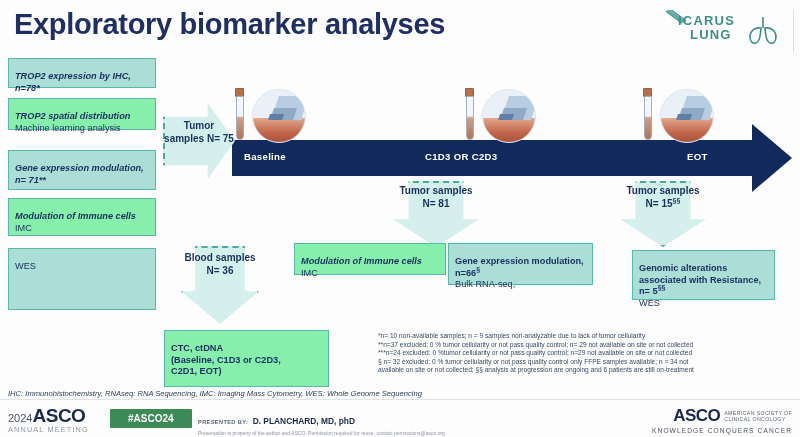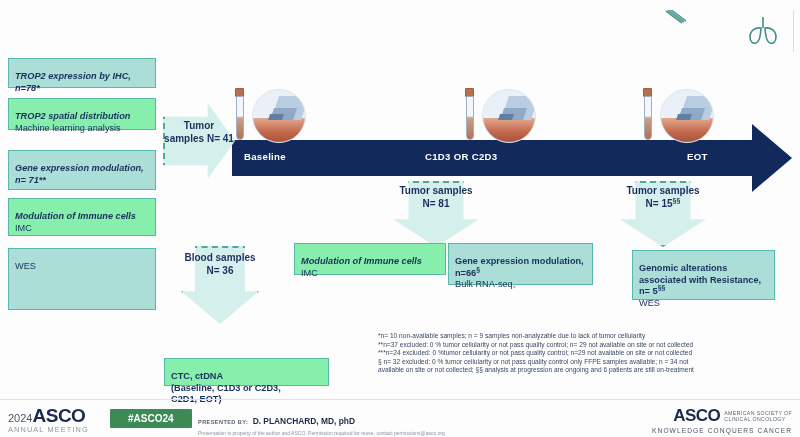--- a/index.html
+++ b/index.html
@@ -118,25 +118,30 @@
   .asco-right{position:absolute;right:8px;top:406px;text-align:right;}
   .asco-right .big{font-size:17px;font-weight:bold;letter-spacing:-0.5px;color:#1b2a4a;display:inline-block;vertical-align:middle;}
   .asco-right .soc{display:inline-block;vertical-align:middle;font-size:5.2px;line-height:6.4px;letter-spacing:0.4px;color:#5a6476;margin-left:4px;text-align:left;}
   .asco-right .kcc{font-size:6.6px;letter-spacing:1.1px;color:#4b5566;margin-top:1px;}
 </style>
 </head>
 <body>
 
 <div class="slide">
 
+  <div class="title">Exploratory biomarker analyses</div>
 
   <div class="icarus">
     <svg style="position:absolute;left:10px;top:4px;" width="22" height="18" viewBox="0 0 22 18">
       <path d="M2 1 L18 13 M4 0 L20 12 M6 -1 L22 11" stroke="#4f9e93" stroke-width="1.6" fill="none"></path>
     </svg>
+    <div class="icarus-txt">
+      <span>ICARUS</span>
+      <span class="l2">LUNG</span>
+    </div>
     <div class="icarus-lung">
       <svg width="34" height="32" viewBox="0 0 34 32">
         <path d="M17 3 L17 14" stroke="#3d8f86" stroke-width="1.6" fill="none"></path>
         <path d="M15 14 C9 13 4 17 4 23 C4 28 7 30 10 29 C13 28 14 24 14.5 19 C14.7 17 15 15 15 14 Z" stroke="#3d8f86" stroke-width="1.6" fill="none"></path>
         <path d="M19 14 C25 13 30 17 30 23 C30 28 27 30 24 29 C21 28 20 24 19.5 19 C19.3 17 19 15 19 14 Z" stroke="#3d8f86" stroke-width="1.6" fill="none"></path>
       </svg>
     </div>
     <div class="icarus-sep"></div>
   </div>
 
@@ -205,42 +210,42 @@
         <div class="tissue"></div>
       <div class="blade"></div>
         <div class="blade2"></div>
         <div class="tip"></div>
     </div>
   </div>
 
   <div class="penta right" style="left:163px;top:103px;width:72px;height:76px;">
     <div class="shape"></div>
       <div class="dash"></div>
-    <div class="txt" style="padding-top:17px;">Tumor samples N= 41</div>
+    <div class="txt" style="padding-top:17px;">Tumor samples N= 75</div>
   </div>
 
   <div class="penta down" style="left:181px;top:246px;width:78px;height:78px;">
     <div class="shape"></div>
       <div class="dash"></div>
     <div class="txt" style="padding-top:6px;">Blood samples N= 36</div>
   </div>
 
   <div class="penta down" style="left:393px;top:181px;width:86px;height:66px;">
     <div class="shape"></div>
       <div class="dash"></div>
     <div class="txt" style="padding-top:4px;">Tumor samples N= 81</div>
   </div>
 
   <div class="penta down" style="left:620px;top:181px;width:86px;height:66px;">
     <div class="shape"></div>
       <div class="dash"></div>
     <div class="txt" style="padding-top:4px;"><span>Tumor samples N= 15</span><sup>§§</sup></div>
   </div>
 
-  <div class="box white" style="left:164px;top:330px;width:165px;height:28px;font-weight:bold;margin-top:28px;">
+  <div class="box white" style="left:164px;top:330px;width:165px;height:57px;font-weight:bold;">
     <span class="bd">CTC, ctDNA</span>
     <span class="bd">(Baseline, C1D3 or C2D3,</span>
     <span class="bd">C2D1, EOT)</span>
   </div>
 
   <div class="box white" style="left:294px;top:243px;width:152px;height:32px;">
     <span class="em">Modulation of Immune cells</span>
     <span class="pl">IMC</span>
   </div>
 
@@ -256,20 +261,21 @@
   </div>
 
   <div class="fn">
     <div>*n= 10 non-available samples;  n = 9 samples non-analyzable due to lack of tumor cellularity</div>
     <div>**n=37 excluded: 0 % tumor cellularity or not pass quality control;  n= 29 not available on site or not collected</div>
     <div>***n=24 excluded: 0 %tumor cellularity or not pass quality control; n=29 not available on site or not collected</div>
     <div>§ n= 32 excluded: 0 % tumor cellularity or not pass quality control only FFPE samples available; n = 34 not</div>
     <div>available on site or not collected; §§ analysis at progression are ongoing and 6 patients are still on-treatment</div>
   </div>
 
+  <div class="abbr">IHC: Immunohistochemistry, RNAseq: RNA Sequencing, IMC: Imaging Mass Cytometry, WES: Whole Genome Sequencing</div>
   <div class="hr"></div>
 
   <div class="asco-left">
     <span class="yr">2024</span><span class="big">ASCO</span>
     <div class="sub">ANNUAL MEETING</div>
   </div>
 
   <div class="hashtag">#ASCO24</div>
 
   <div class="presby">

